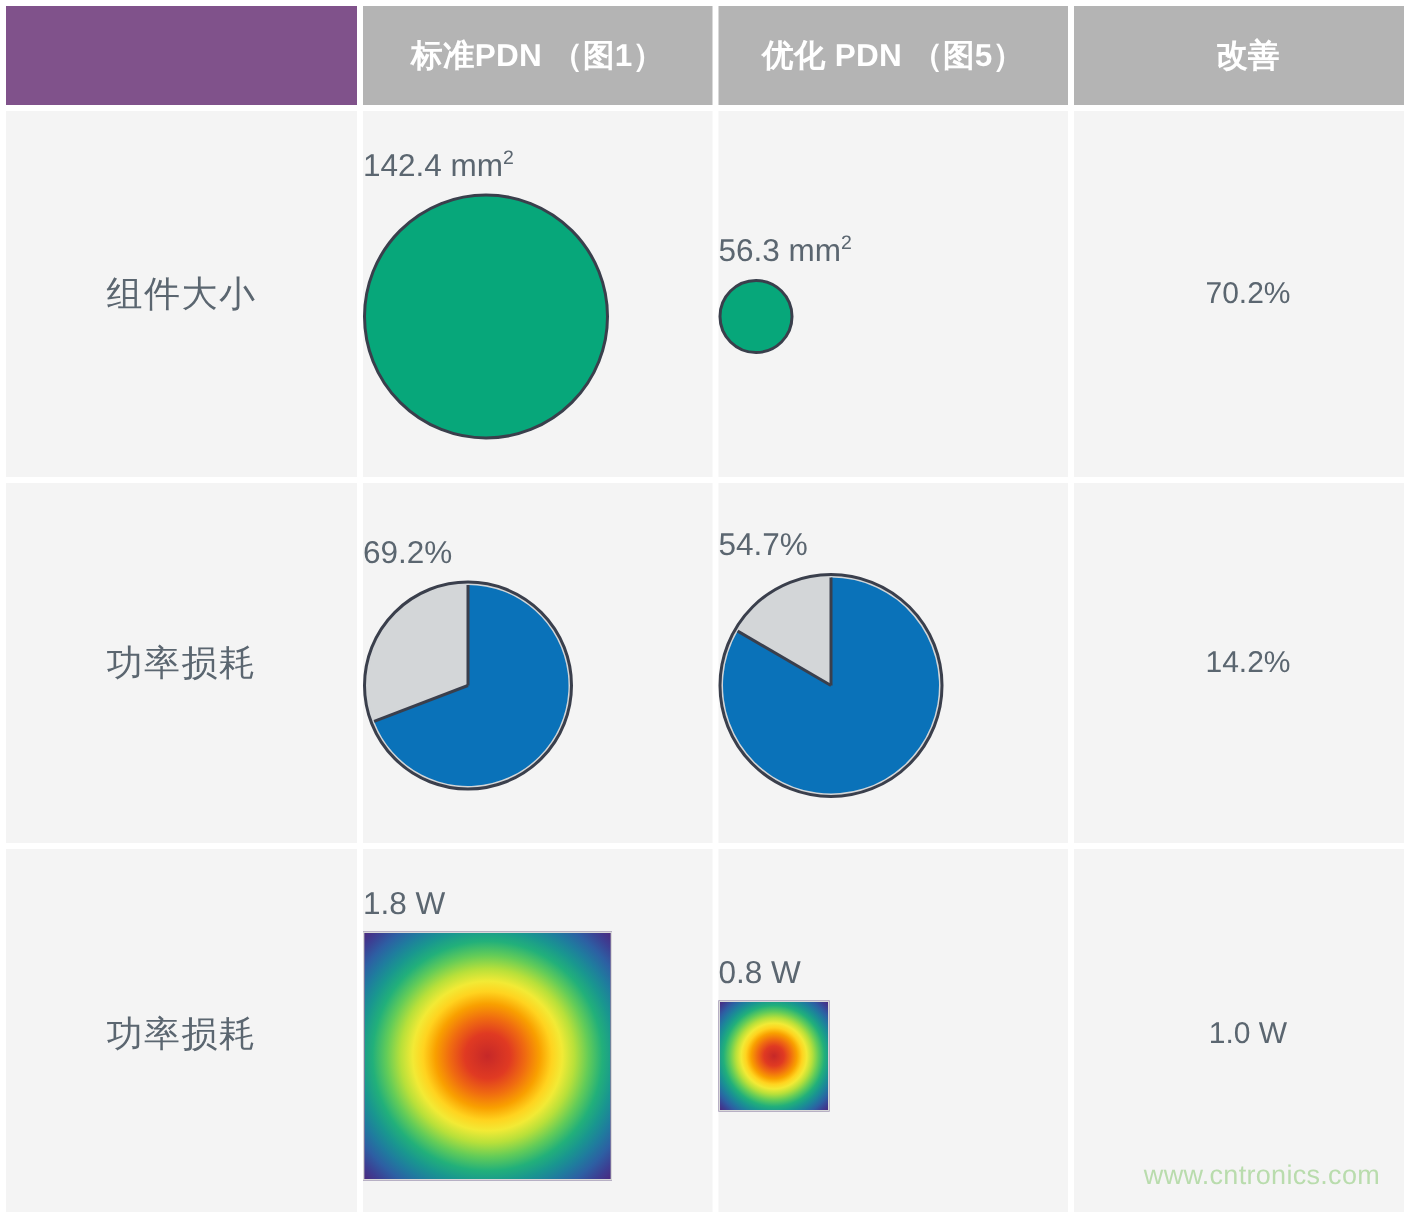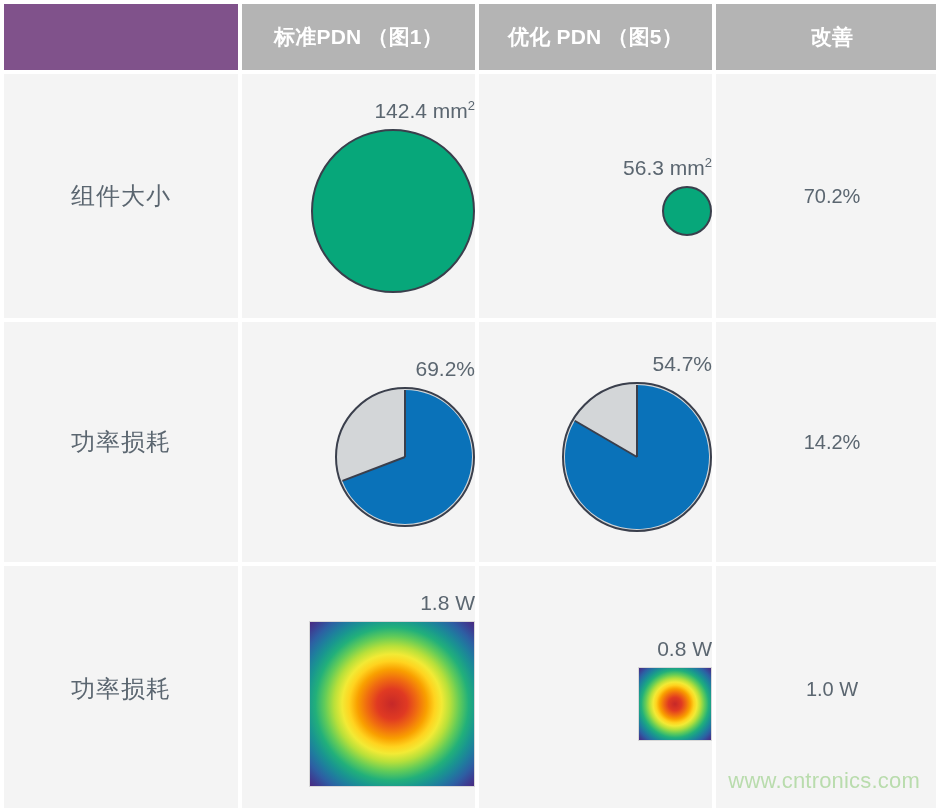--- a/index.html
+++ b/index.html
@@ -66,21 +66,21 @@
   col.c3 { width: 233px; }
   col.c4 { width: 232px; }
   tr.r1 td { height: 244px; }
   tr.r2 td { height: 240px; }
   tr.r3 td { height: 246px; }
 
   
   .vizwrap {
     display: flex;
     flex-direction: column;
-    align-items: flex-end;
+    align-items: flex-start;
     justify-content: center;
     height: 100%;
     width: 100%;
   }
   .vlabel {
     color: #5b6670;
     font-size: 21px;
     line-height: 1.1;
     margin-bottom: 7px;
     white-space: nowrap;
@@ -140,21 +140,21 @@
   }
   .heat-big   { width: 166px; height: 166px; }
   .heat-small { width: 74px;  height: 74px;  }
 
   
   .watermark {
     position: absolute;
     right: 16px;
     bottom: 14px;
     color: #b9dcad;
-    font-size: 22px;
+    font-size: 18px;
     letter-spacing: 0.2px;
     pointer-events: none;
   }
 </style>
 </head>
 <body>
 
 <div id="sheet">
 
   <table class="compare">

